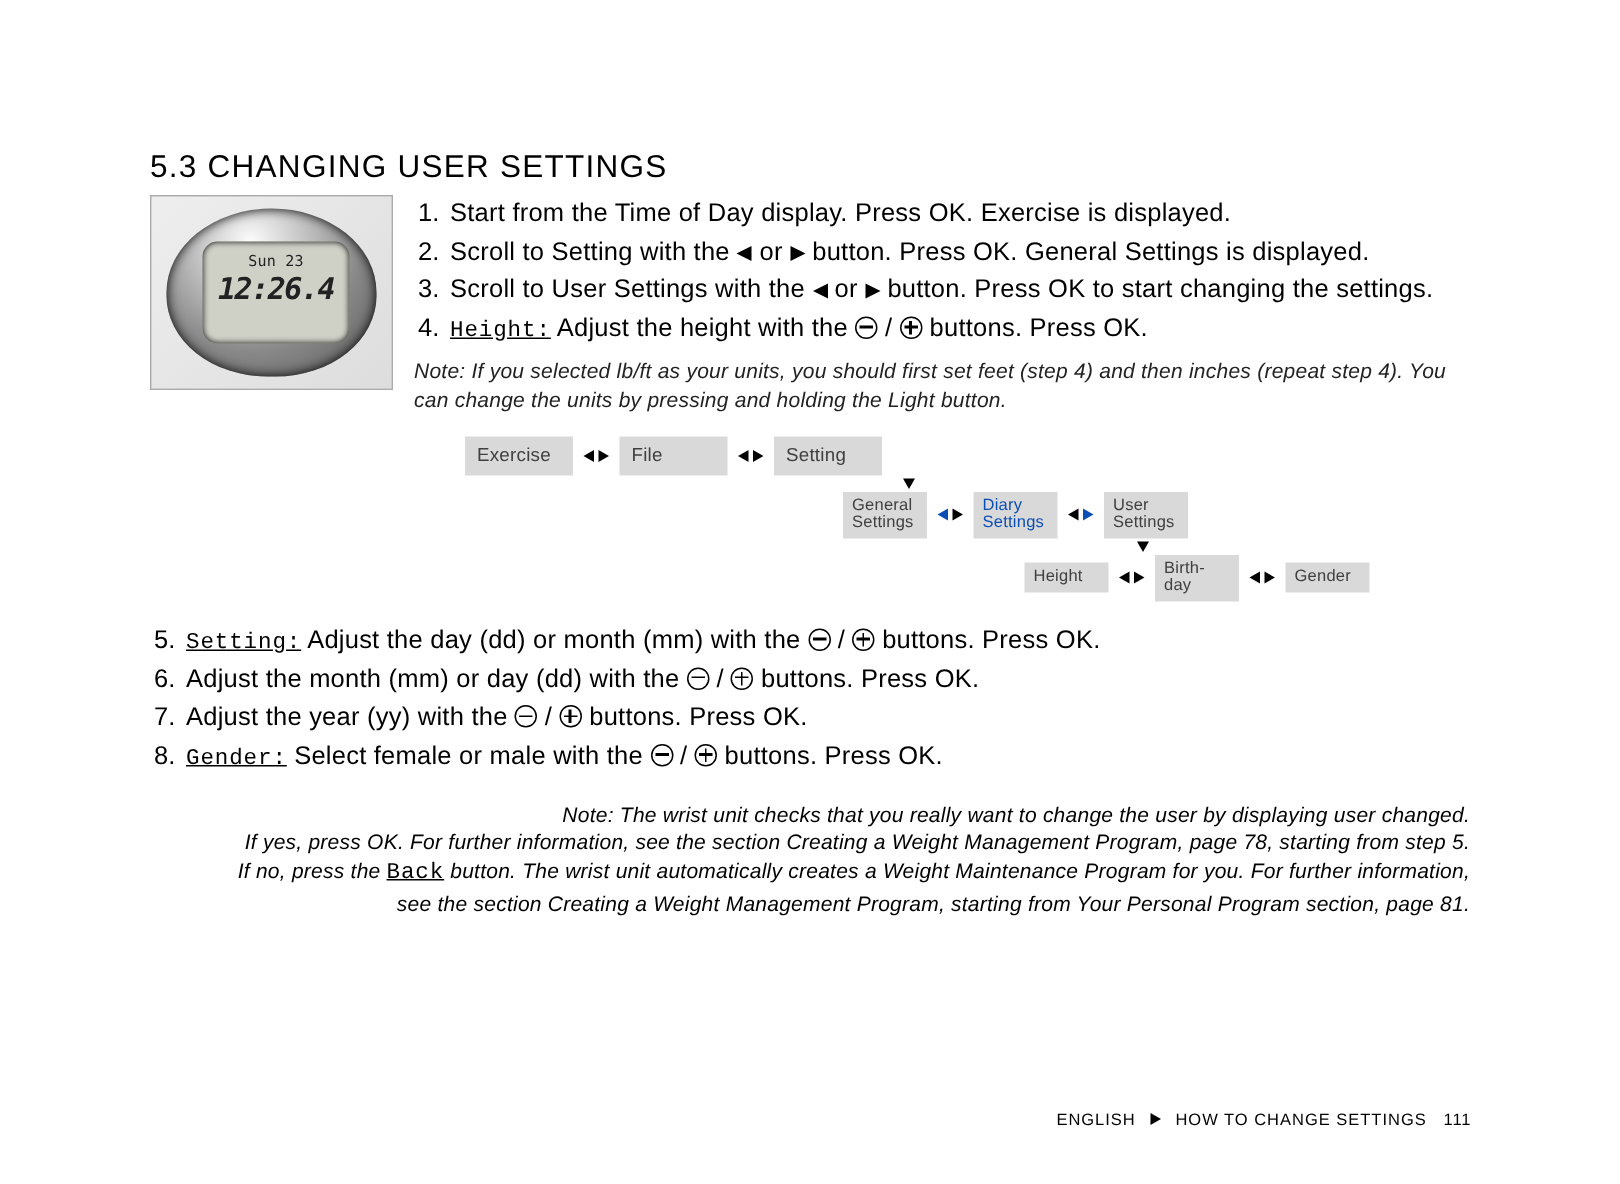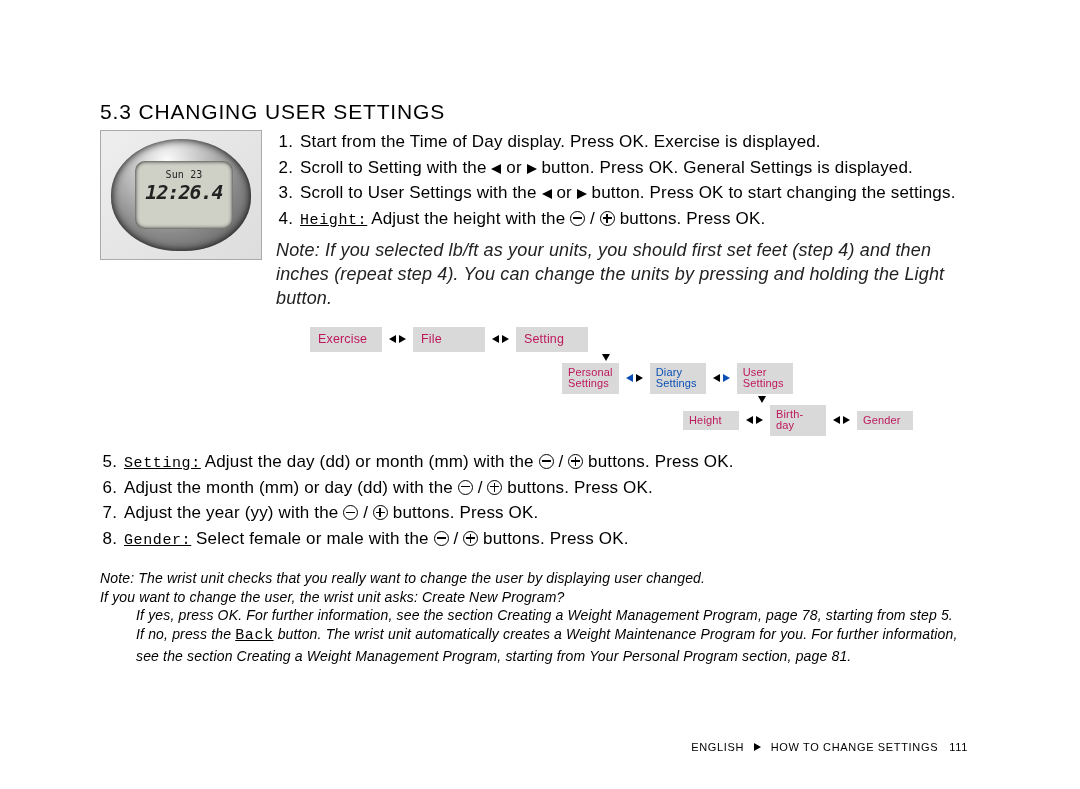--- a/index.html
+++ b/index.html
@@ -70,21 +70,21 @@
   .ol-lower {
     margin-top: 10px;
     padding-left: 22px;
     font-size: 17px;
     line-height: 1.45;
     font-weight: 300;
   }
   .ol-lower li { padding-left: 2px; margin-bottom: 1px;}
   .note {
     font-style: italic;
-    font-size: 18px;
+    font-size: 14px;
     line-height: 1.35;
     font-weight: 300;
     margin: 6px 0 10px 0;
     color: #222;
   }
   .label-mono { font-family: "Courier New", monospace; font-size: 15px; letter-spacing: 0.04em; font-style: normal; text-decoration: underline; }
   .icon { display: inline-block; vertical-align: -1px; }
   .arrow-left, .arrow-right {
     display: inline-block;
     width: 0; height: 0;
@@ -132,21 +132,21 @@
     align-items: center;
     gap: 4px;
     margin-bottom: 0;
   }
   .cell {
     background: #d9d9d9;
     padding: 6px 8px;
     min-width: 72px;
     min-height: 16px;
     font-size: 12.5px;
-    color: #be185d;
+    color: #404040;
     text-align: left;
     border: none;
     box-sizing: border-box;
     line-height: 1.05;
     font-weight: 300;
   }
   .cell.sm { min-width: 56px; font-size: 11px; padding: 4px 6px; }
   .cell.blue { color: #0a4fb5; }
   .nav-pair { display: flex; align-items: center; gap: 3px; margin: 0 3px;}
   .mini-arr-l, .mini-arr-r {
@@ -164,25 +164,25 @@
     border-right: 4px solid transparent;
     border-top: 7px solid #000;
     margin: 2px 0;
   }
   .down-spacer { display:flex; justify-content:center; width: 88px;}
   .down-spacer.sm { width: 68px;}
   .row2-offset { margin-left: 252px;}
   .row3-offset { margin-left: 330px; padding-left: 43px;}
 
   .lower-block { margin-top: 14px;}
-  .notes-block { margin-top: 14px; font-size: 14px; line-height: 1.35; font-style: italic; font-weight: 300;}
+  .notes-block { margin-top: 14px; font-size: 14px; line-height: 1.35; font-style: italic; font-weight: 300; text-align: right;}
   .notes-block .indent { margin-left: 36px;}
   .footer {
     position: absolute;
-    right: 112px;
+    right: 99px;
     bottom: 36px;
     font-size: 11px;
     letter-spacing: 0.06em;
     font-weight: 300;
   }
   .footer .tri {
     display: inline-block; width:0; height:0;
     border-top: 4px solid transparent;
     border-bottom: 4px solid transparent;
     border-left: 7px solid #000;
@@ -236,21 +236,21 @@
           <span class="mini-arr-r"></span>
         </span>
       <div class="cell">Setting</div>
     </div>
     <div class="menu-row" style="margin-left:252px">
         <span class="down-spacer">
           <span class="mini-arr-d"></span>
         </span>
       </div>
     <div class="menu-row row2-offset">
-      <div class="cell sm" style="white-space:pre-line">Personal
+      <div class="cell sm" style="white-space:pre-line">General
 Settings</div>
       <span class="nav-pair">
           <span class="mini-arr-l blue"></span>
           <span class="mini-arr-r"></span>
         </span>
       <div class="cell sm blue" style="white-space:pre-line">Diary
 Settings</div>
       <span class="nav-pair">
           <span class="mini-arr-l"></span>
           <span class="mini-arr-r blue"></span>
@@ -291,21 +291,20 @@
         <span>Adjust the year (yy) with the </span><span class="circ minus"></span><span> / </span><span class="circ plus"></span><span> buttons. Press OK.</span>
       </li>
       <li>
         <span class="label-mono">Gender:</span><span> Select female or male with the </span><span class="circ minus"></span><span> / </span><span class="circ plus"></span><span> buttons. Press OK.</span>
       </li>
     </ol>
   </div>
 
   <div class="notes-block">
     <div>Note: The wrist unit checks that you really want to change the user by displaying user changed.</div>
-    <div>If you want to change the user, the wrist unit asks: Create New Program?</div>
     <div class="indent">If yes, press OK. For further information, see the section Creating a Weight Management Program, page 78, starting from step 5.</div>
     <div class="indent">
       <span>If no, press the </span><span class="label-mono" style="font-style:normal">Back</span><span> button. The wrist unit automatically creates a Weight Maintenance Program for you. For further information, see the section Creating a Weight Management Program, starting from Your Personal Program section, page 81.</span>
     </div>
   </div>
 
   <div class="footer">
     <span>ENGLISH</span>
     <span class="tri"></span>
     <span>HOW TO CHANGE SETTINGS</span>

